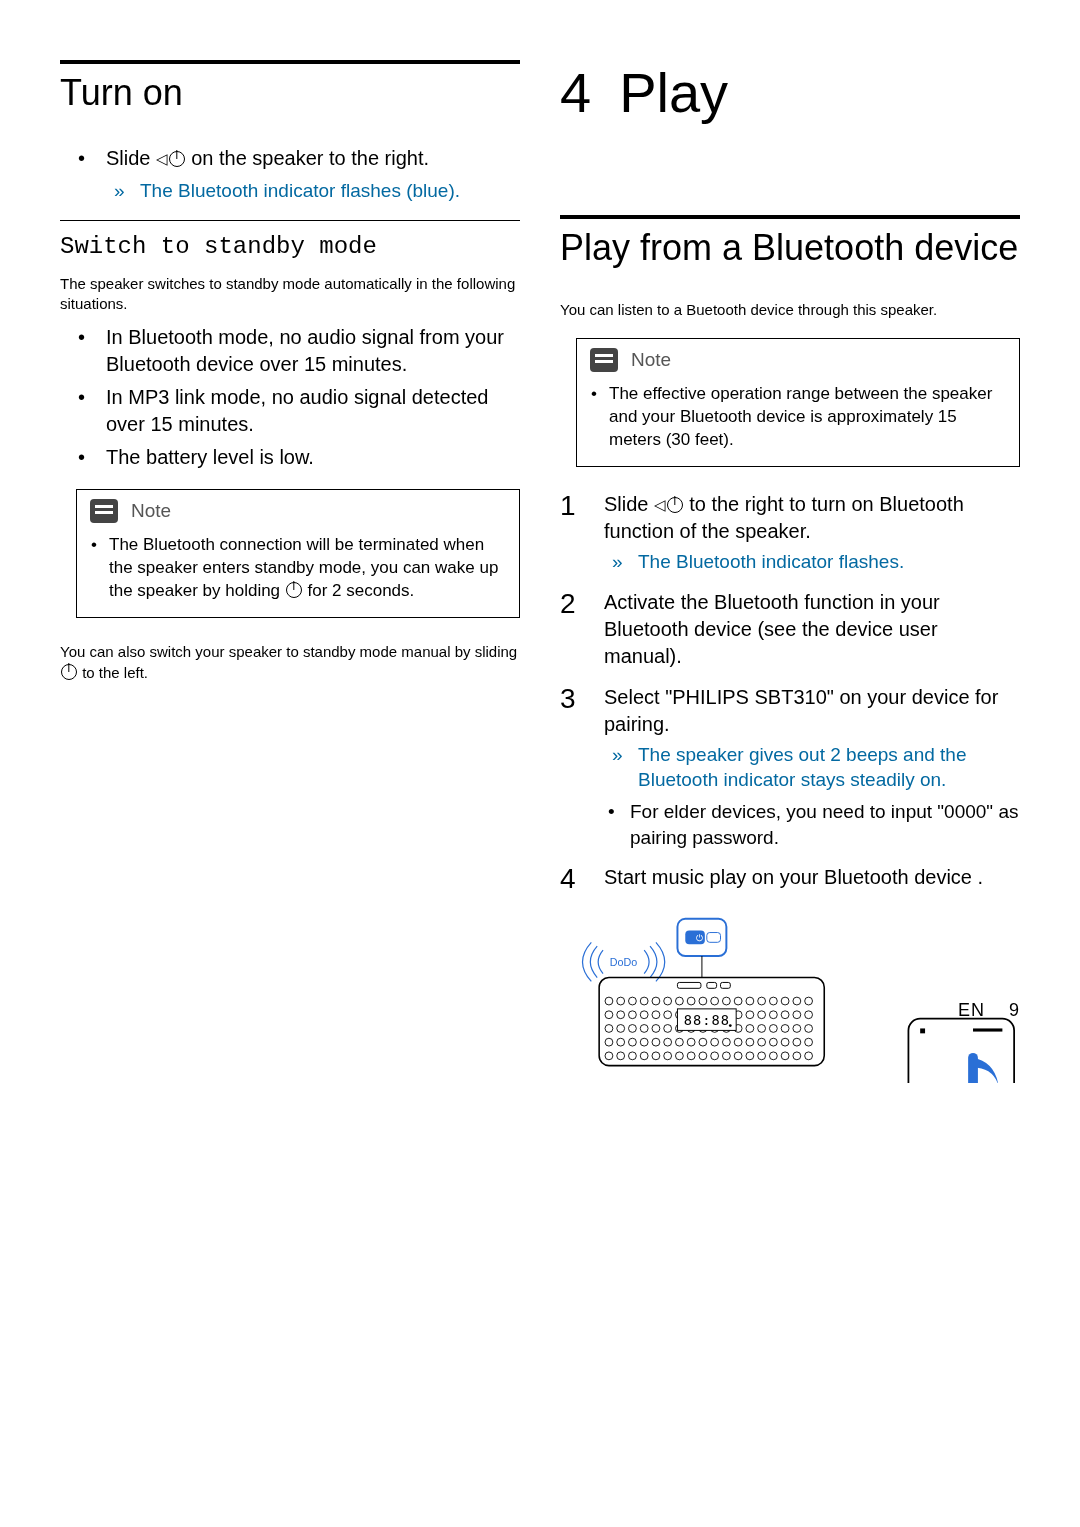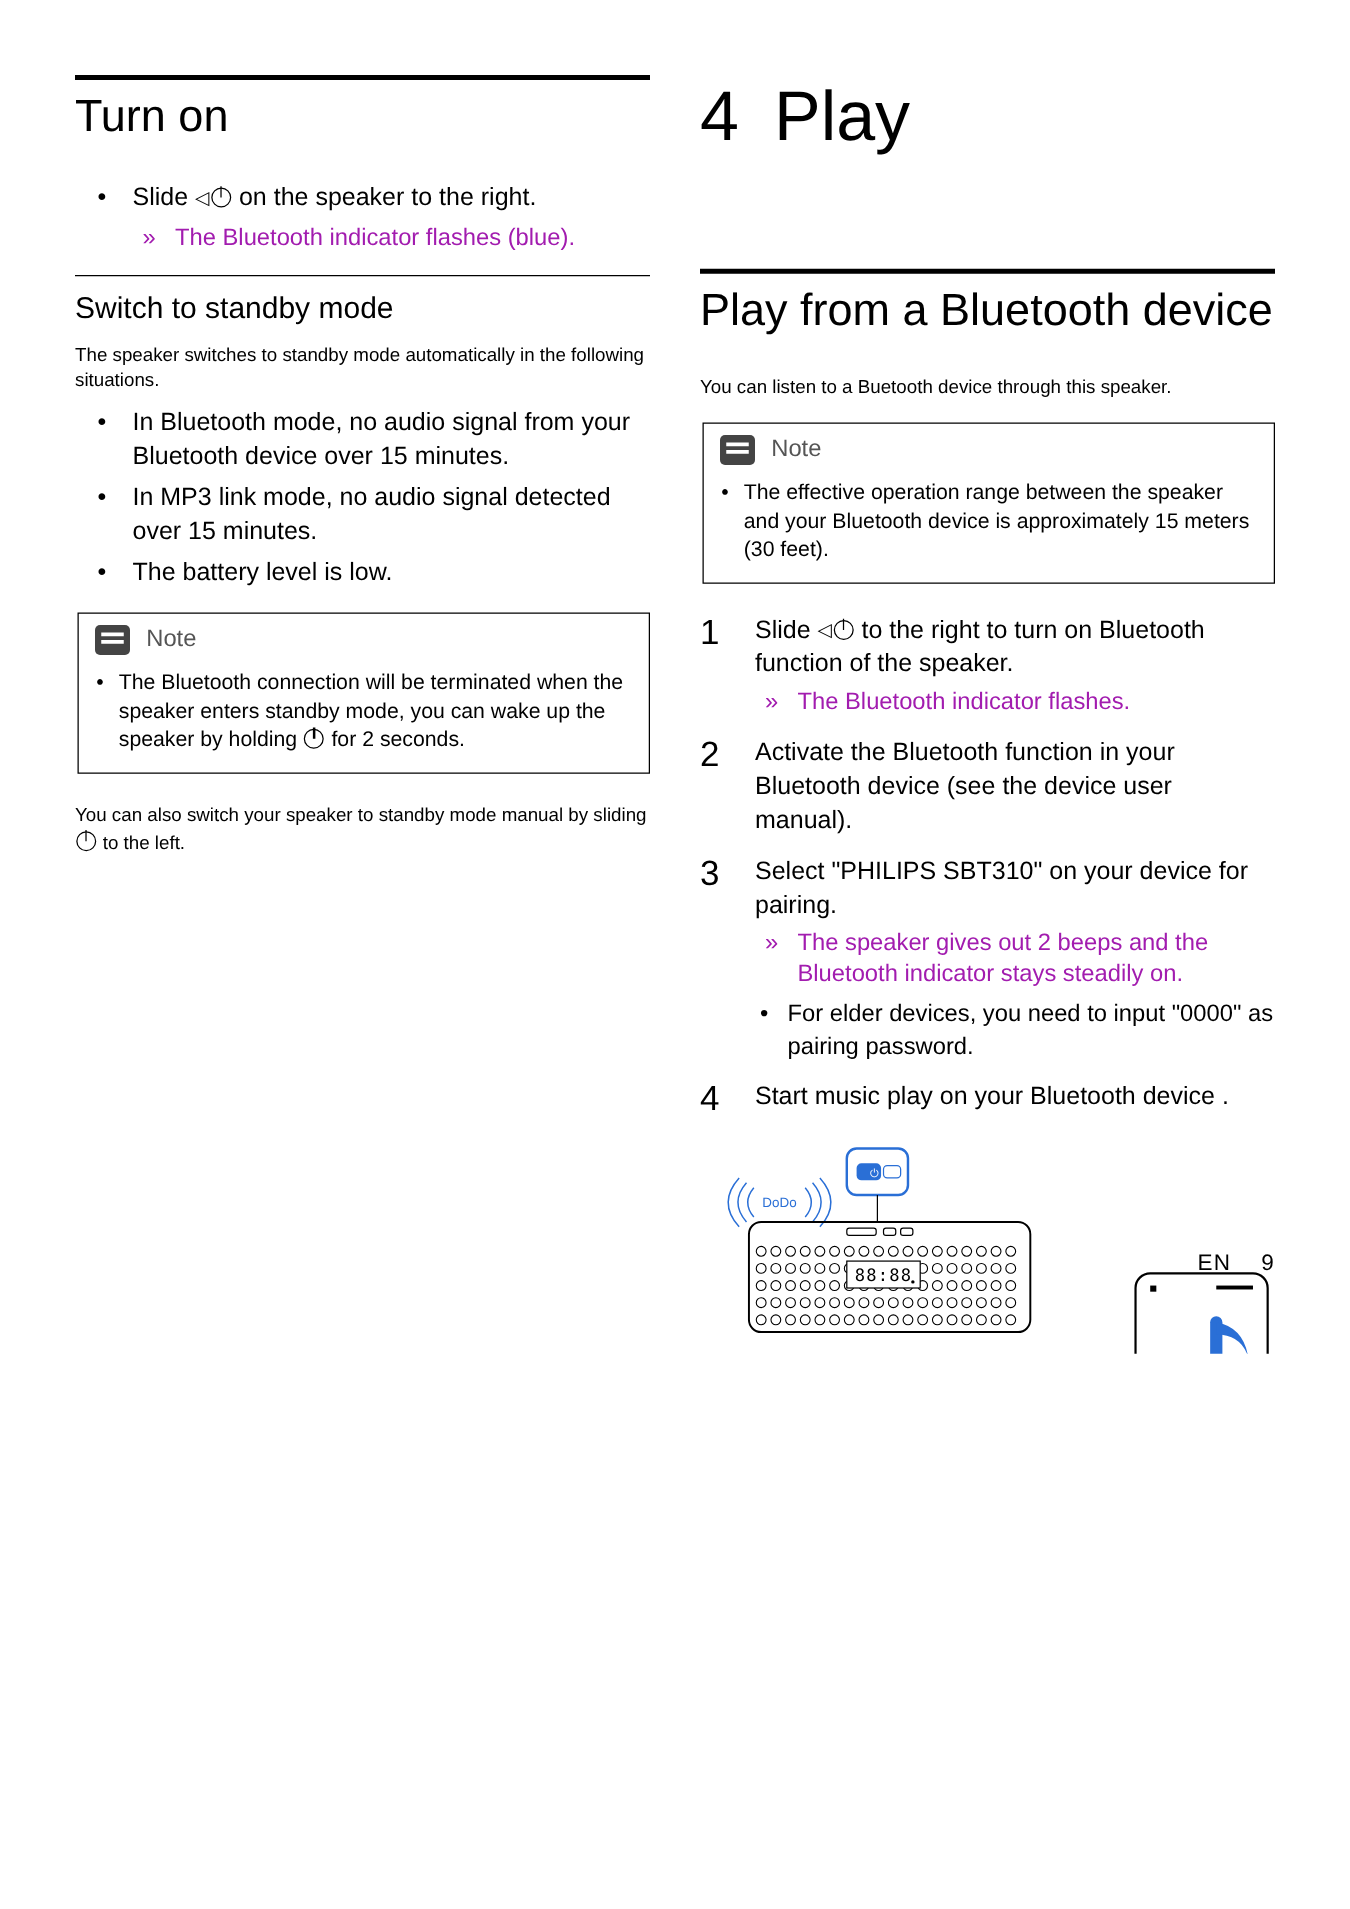--- a/index.html
+++ b/index.html
@@ -4,32 +4,32 @@
 <style>
   * { box-sizing: border-box; }
   body { margin: 0; background: #fff; font-family: Arial, Helvetica, sans-serif; color: #000; }
   .page { width: 1080px; height: 1083px; padding: 60px 60px 40px 60px; position: relative; }
   .cols { display: flex; gap: 40px; }
   .col { flex: 1; min-width: 0; }
 
   h2.section-title { font-size: 36px; font-weight: 400; margin: 0 0 30px 0; border-top: 4px solid #000; padding-top: 6px; line-height: 1.25; }
   h1.chapter-title { font-size: 56px; font-weight: 400; margin: 0 0 90px 0; display: flex; gap: 28px; align-items: baseline; }
   h1.chapter-title .chnum { }
-  h3.subsection { font-size: 24px; font-weight: 400; margin: 0 0 14px 0; border-top: 1px solid #000; padding-top: 12px; }
+  h3.subsection { font-size: 24px; font-weight: 400; margin: 0 0 14px 0; border-top: 1px solid #000; padding-top: 12px; font-family: Liberation Mono, monospace; }
   p { font-size: 15px; line-height: 1.35; margin: 0 0 10px 0; }
 
   ul.bullet { list-style: none; padding: 0; margin: 0 0 16px 0; }
   ul.bullet > li { position: relative; padding-left: 46px; font-size: 20px; line-height: 1.35; margin-bottom: 6px; }
   ul.bullet > li::before { content: "•"; position: absolute; left: 18px; top: 0; }
 
   ul.arrow { list-style: none; padding: 0; margin: 6px 0 0 0; }
-  ul.arrow > li { position: relative; padding-left: 34px; font-size: 19px; line-height: 1.35; color: #a21caf; }
+  ul.arrow > li { position: relative; padding-left: 34px; font-size: 19px; line-height: 1.35; color: #0369a1; }
   ul.arrow > li::before { content: "»"; position: absolute; left: 8px; top: 0; }
 
-  .note-box { border: 1px solid #000; margin: 18px 0 24px 2px; }
+  .note-box { border: 1px solid #000; margin: 18px 0 24px 16px; }
   .note-head { display: flex; align-items: center; gap: 12px; padding: 8px 12px 0 12px; }
   .note-icon { width: 30px; height: 26px; }
   .note-icon svg { width: 100%; height: 100%; }
   .note-label { font-size: 19px; color: #555; }
   .note-body { padding: 10px 14px 14px 14px; }
   .note-body ul { list-style: none; padding: 0; margin: 0; }
   .note-body ul li { position: relative; padding-left: 18px; font-size: 17px; line-height: 1.35; }
   .note-body ul li::before { content: "•"; position: absolute; left: 0; top: 0; }
 
   ol.steps { list-style: none; padding: 0; margin: 16px 0 20px 0; }

